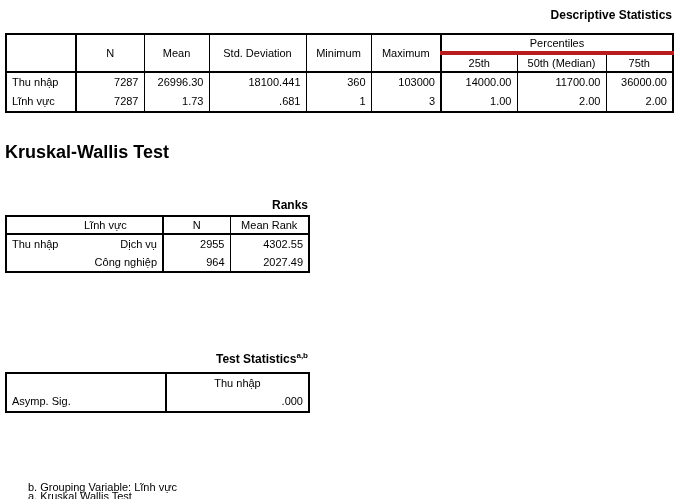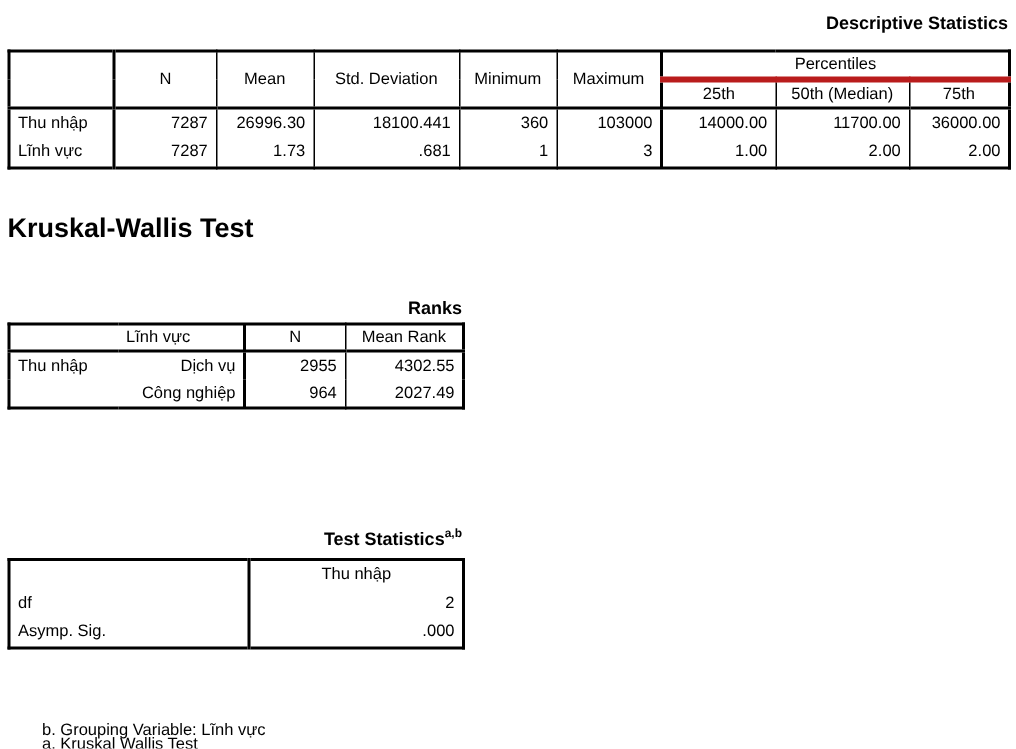--- a/index.html
+++ b/index.html
@@ -130,24 +130,20 @@
   <colgroup>
     <col style="width:160px">
       <col style="width:143px">
   </colgroup>
   <tbody>
       <tr style="height:19px">
     <td></td>
     <td class="ch bl2">Thu nhập</td>
   </tr>
   <tr style="height:20px">
-    <td class="rowlab">df</td>
-    <td class="num bl2">2</td>
-  </tr>
-  <tr style="height:20px">
     <td class="rowlab">Asymp. Sig.</td>
     <td class="num bl2">.000</td>
   </tr>
 </tbody>
   </table>
 
 <div class="abs footnote" style="left:28px;top:457px;margin-top:29px;">a. Kruskal Wallis Test</div>
 <div class="abs footnote" style="left:28px;top:477px;">b. Grouping Variable: Lĩnh vực</div>
 
 </body></html>

